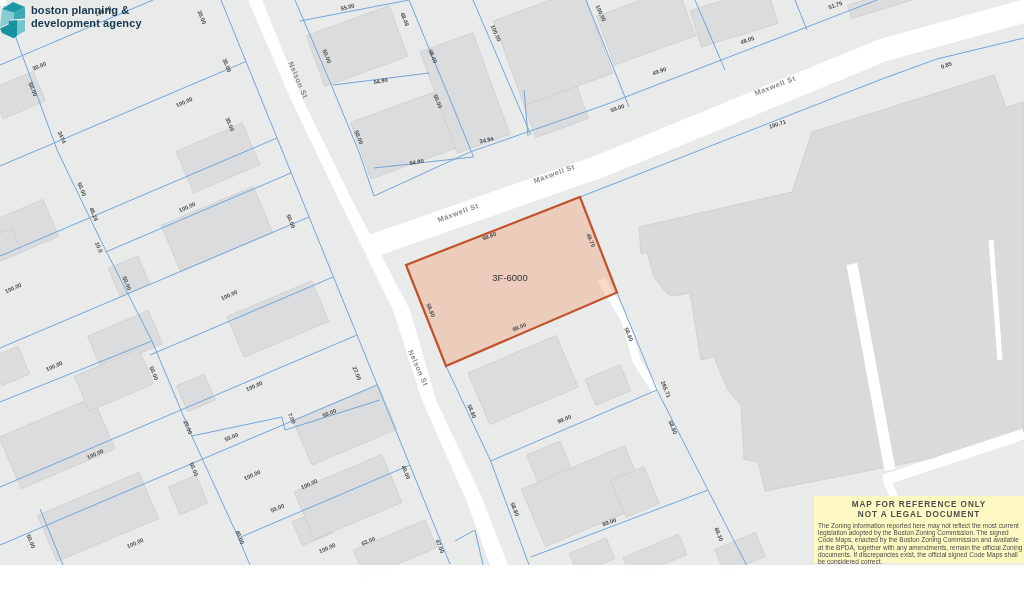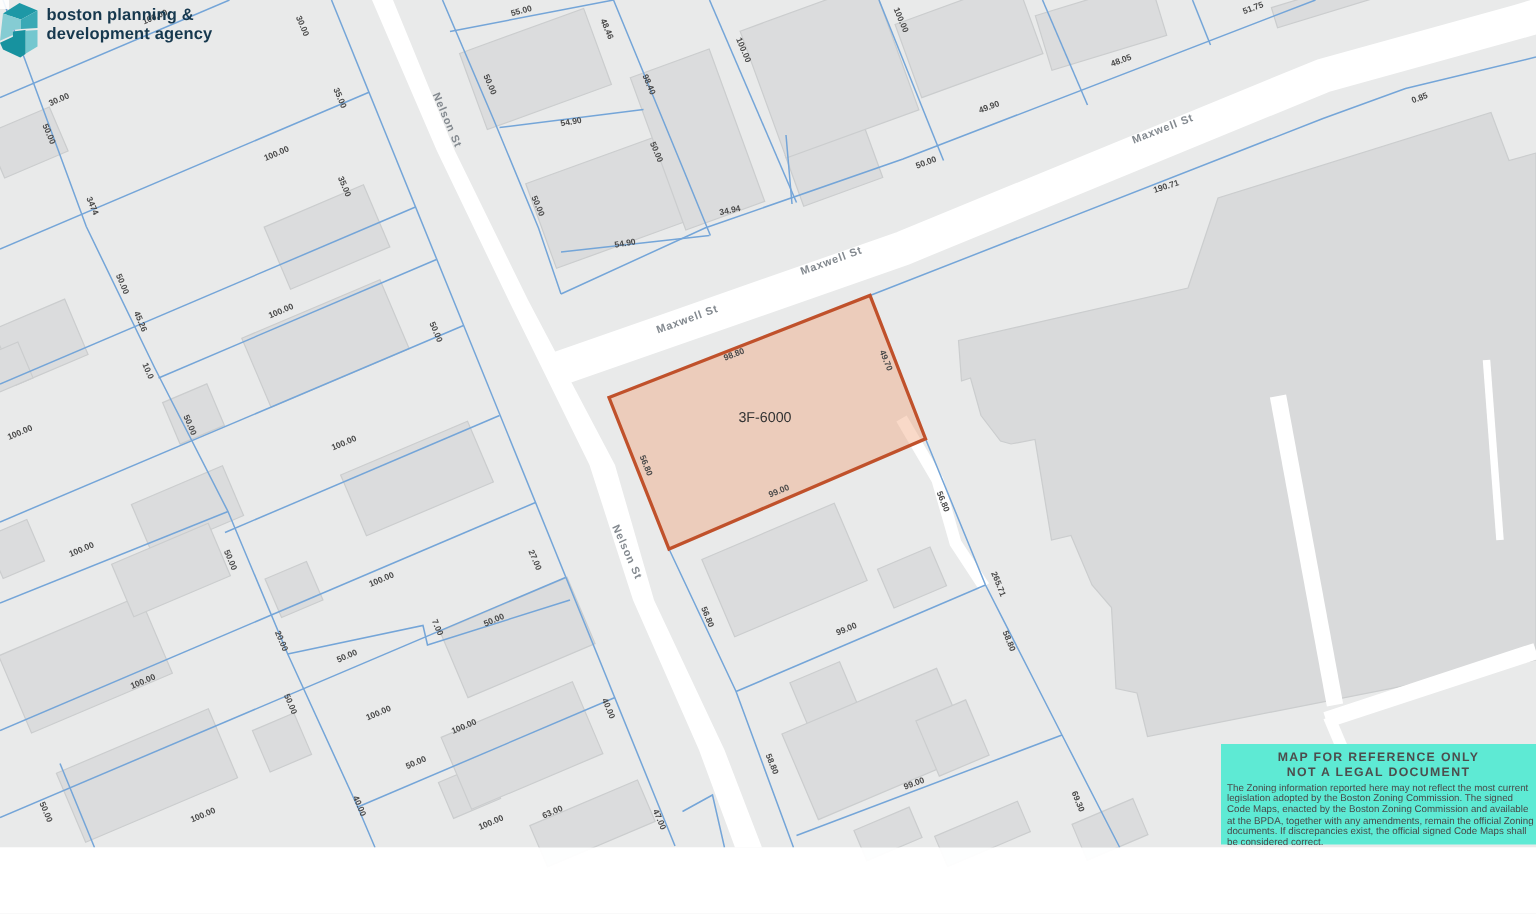--- a/index.html
+++ b/index.html
@@ -1,17 +1,17 @@
 <!DOCTYPE html>
 <html><head><meta charset="utf-8"><style>
 html,body{margin:0;padding:0;}
 body{width:1024px;height:609px;font-family:"Liberation Sans",sans-serif;background:#fff;overflow:hidden;}
 .logo{position:absolute;left:0;top:0;z-index:5;}
 .logotext{position:absolute;left:31px;top:4px;font-weight:bold;font-size:11px;line-height:12.8px;color:#16384e;letter-spacing:0.1px;}
-.disc{position:absolute;left:814px;top:496px;width:210px;height:67px;background:#5eead4;z-index:4;}
+.disc{position:absolute;left:814px;top:496px;width:210px;height:67px;background:#fef9c3;z-index:4;}
 .disc .t{text-align:center;font-size:8.2px;font-weight:bold;color:#4d4d4d;letter-spacing:0.9px;line-height:10px;margin-top:4px;}
 .disc .b{font-size:6.5px;color:#4a4a4a;line-height:7.2px;margin:2px 0 0 4px;white-space:nowrap;}
 </style></head>
 <body>
 <svg width="1024" height="609" viewBox="0 0 1024 609" font-family="Liberation Sans,sans-serif">
 
 <rect x="0" y="0" width="1024" height="609" fill="#ffffff"></rect>
 <rect x="0" y="0" width="1024" height="565" fill="#e9eaea"></rect>
 
 <polygon points="-9.4,89.3 32.9,71.3 45.4,100.7 3.1,118.7" fill="#dbdcdd" stroke="#cbcdce" stroke-width="0.8"></polygon>

